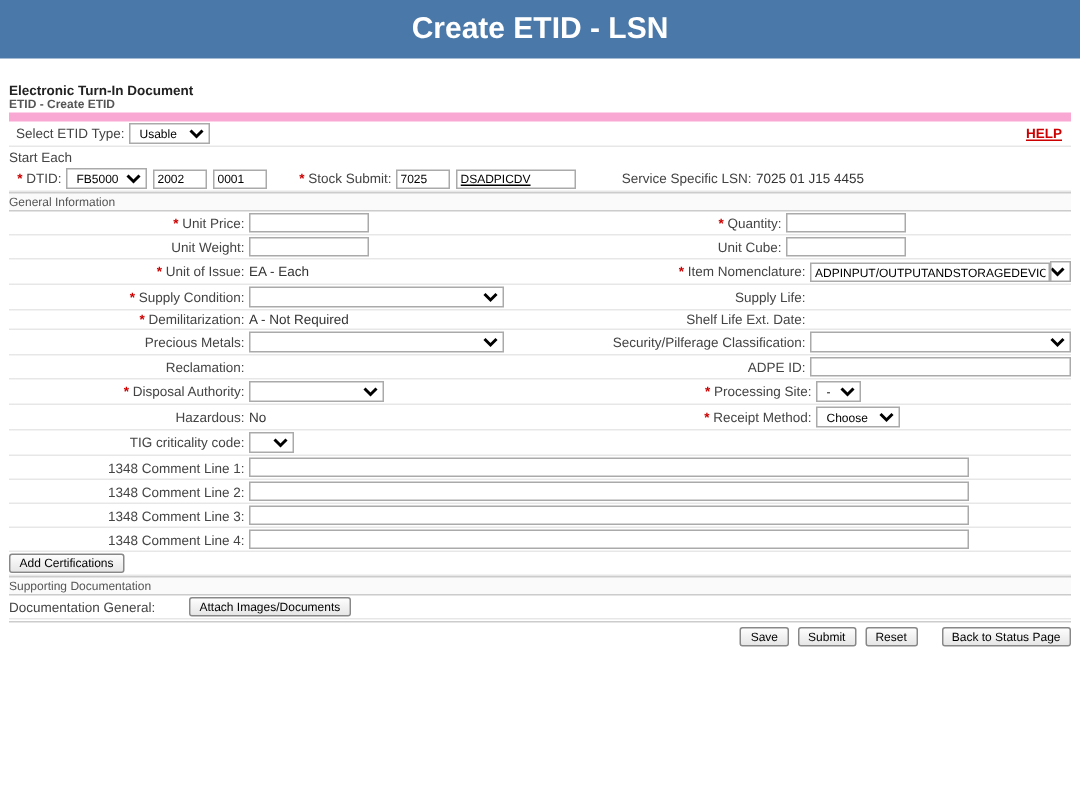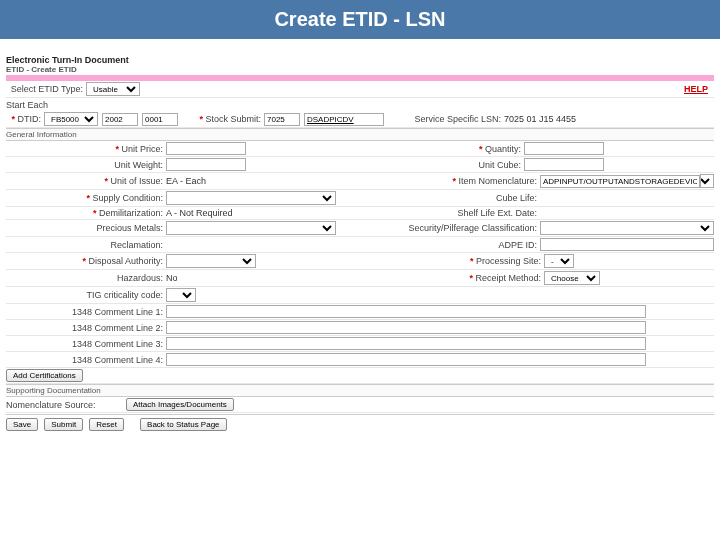--- a/index.html
+++ b/index.html
@@ -20,21 +20,21 @@
   .section-title { font-weight: normal; color: #555; padding: 1px 0; border-top: 1px solid #ccc; border-bottom: 1px solid #ccc; background: #fafafa; font-size: 8px; }
   .help { color: #c00; text-decoration: underline; font-weight: bold; cursor: pointer; margin-left: auto; padding-right: 6px; }
   .flex-sp { flex: 1; }
   
   .w-label { width: 160px; }
   .w-label-r { width: 170px; }
   .w-short { width: 54px; }
   .w-med { width: 80px; text-decoration: underline; }
   .w-num { width: 36px; }
   .w-full { width: 480px; }
-  .foot { padding: 3px 0; display: flex; gap: 6px; border-top: 1px solid #ccc; margin-top: 1px;}
+  .foot { padding: 3px 0; display: flex; gap: 6px; border-top: 1px solid #ccc; margin-top: 1px; justify-content: flex-end;}
 </style>
 </head>
 <body>
 
 <div class="slide-title-bar">Create ETID - LSN</div>
 <div class="gap"></div>
 
 <div class="app">
 
   <div class="app-header">
@@ -93,21 +93,21 @@
     <span class="flex-sp"></span>
     <span class="label req w-label-r">Item Nomenclature:</span>
     <input type="text" style="width: 160px;" value="ADPINPUT/OUTPUTANDSTORAGEDEVICES">
     <select style="width:14px"></select>
   </div>
 
   <div class="row">
     <span class="label req w-label">Supply Condition:</span>
     <select style="width:170px"><option></option></select>
     <span class="flex-sp"></span>
-    <span class="label w-label-r">Cube Life:</span>
+    <span class="label w-label-r">Supply Life:</span>
     <span style="width:174px"></span>
   </div>
 
   <div class="row">
     <span class="label req w-label">Demilitarization:</span>
     <span style="width:170px">A - Not Required</span>
     <span class="flex-sp"></span>
     <span class="label w-label-r">Shelf Life Ext. Date:</span>
     <span style="width:174px"></span>
   </div>
@@ -168,21 +168,21 @@
     <input type="text" class="w-full" style="">
   </div>
 
   <div class="row">
     <button class="btn">Add Certifications</button>
   </div>
 
   <div class="section-title">Supporting Documentation</div>
 
   <div class="row">
-    <span class="label" style="width:120px;text-align:left">Nomenclature Source:</span>
+    <span class="label" style="width:120px;text-align:left">Documentation General:</span>
     <button class="btn">Attach Images/Documents</button>
   </div>
 
   <div class="foot">
     <button class="btn">Save</button>
     <button class="btn">Submit</button>
     <button class="btn">Reset</button>
     <button class="btn" style="margin-left:10px">Back to Status Page</button>
   </div>
 

